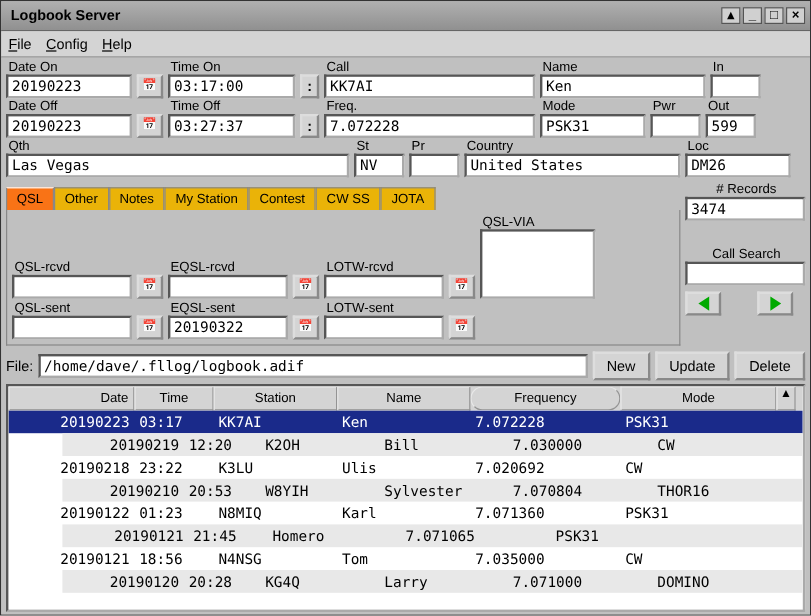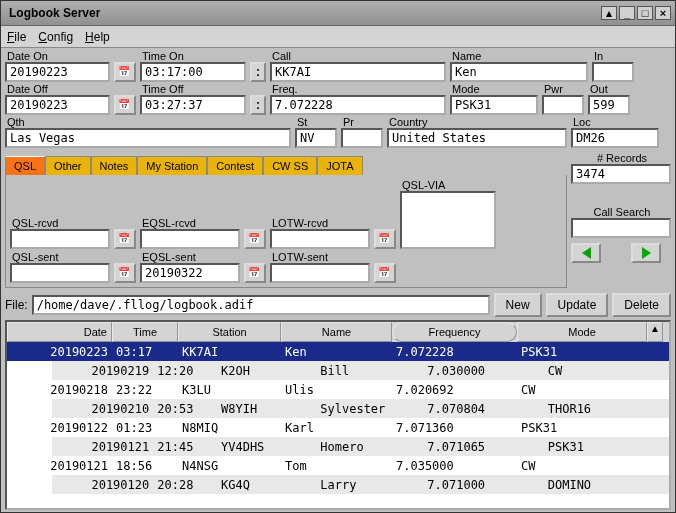--- a/index.html
+++ b/index.html
@@ -262,21 +262,20 @@
             <div class="td c-date">20190122</div>
             <div class="td c-time">01:23</div>
             <div class="td c-call">N8MIQ</div>
             <div class="td c-name">Karl</div>
             <div class="td c-freq">7.071360</div>
             <div class="td c-mode">PSK31</div>
           </div>
           <div class="tr alt">
             <div class="td c-date">20190121</div>
             <div class="td c-time">21:45</div>
-            <div class="td c-call">YV4DHS</div>
             <div class="td c-name">Homero</div>
             <div class="td c-freq">7.071065</div>
             <div class="td c-mode">PSK31</div>
           </div>
           <div class="tr">
             <div class="td c-date">20190121</div>
             <div class="td c-time">18:56</div>
             <div class="td c-call">N4NSG</div>
             <div class="td c-name">Tom</div>
             <div class="td c-freq">7.035000</div>

